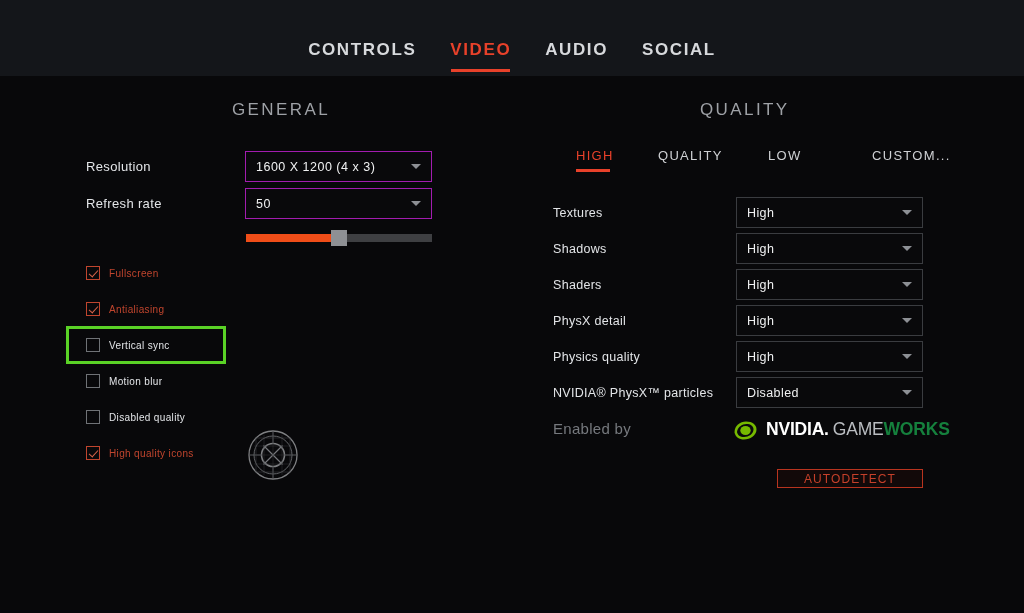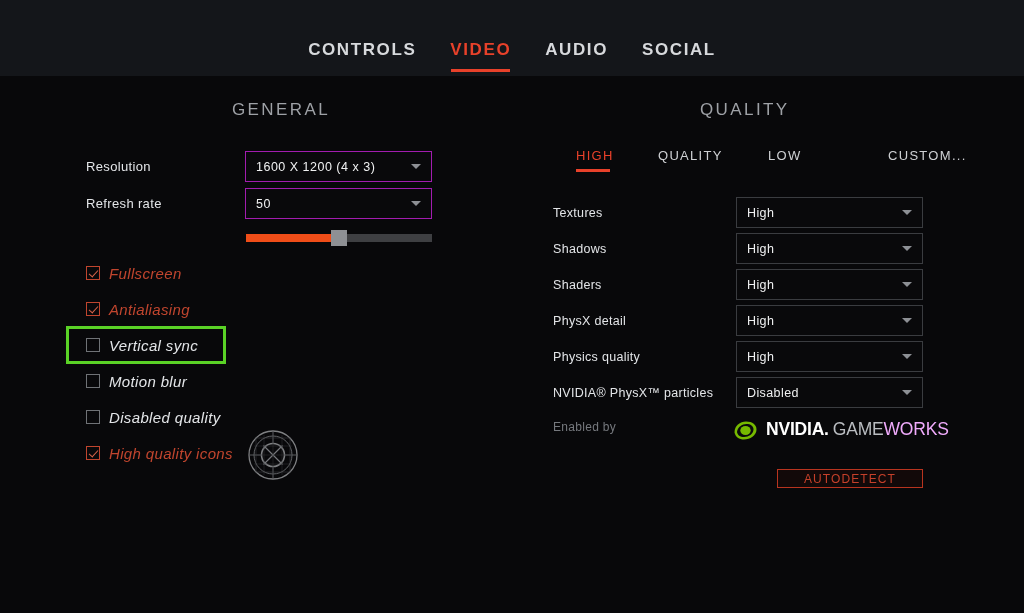--- a/index.html
+++ b/index.html
@@ -156,25 +156,24 @@
   .cb-row.checked .cb-box::after {
     content: "";
     position: absolute;
     left: 3.5px; top: 0.5px;
     width: 4px; height: 8px;
     border: solid #d8644a;
     border-width: 0 1.8px 1.8px 0;
     transform: rotate(42deg);
   }
   .cb-label {
-    font-size: 15px;
+    font-size: 10px;
     color: #e3e5e8;
     letter-spacing: .35px;
     white-space: nowrap;
-    font-style: italic;
   }
   .cb-row.checked .cb-label { color: #c0452e; }
 
   
   #vsync-highlight {
     position: absolute;
     left: 66px; top: 326px;
     width: 160px; height: 38px;
     border: 3px solid #5ad226;
     pointer-events: none;
@@ -239,42 +238,42 @@
     font-size: 12.5px;
     color: #f0f1f2;
     letter-spacing: .4px;
     white-space: nowrap;
   }
 
   
   #enabled-by {
     position: absolute;
     left: 553px; top: 420px;
-    font-size: 12px;
+    font-size: 15px;
     color: #76797e;
     letter-spacing: .3px;
   }
   #nvidia-logo {
     position: absolute;
     left: 733px; top: 418px;
     display: flex;
     align-items: center;
     gap: 8px;
     height: 24px;
   }
   #nvidia-eye { width: 25px; height: 21px; flex: none; }
   .logo-text {
     font-size: 17.5px;
     letter-spacing: -0.2px;
     line-height: 1;
     white-space: nowrap;
   }
   .lt-nvidia { color: #ffffff; font-weight: bold; }
   .lt-game   { color: #b9bcc0; font-weight: normal; }
-  .lt-works  { color: #f0abfc; font-weight: normal; }
+  .lt-works  { color: #15803d; font-weight: bold; }
 
   
   #autodetect-button {
     position: absolute;
     left: 777px; top: 469px;
     width: 146px; height: 19px;
     border: 1px solid #b8341f;
     background: #120909;
     color: #c5402a;
     font-size: 12px;
@@ -359,21 +358,21 @@
     <path d="M26 26 L16.5 16.5 M26 26 L35.5 16.5 M26 26 L16.5 35.5 M26 26 L35.5 35.5" stroke="#b9bcc0" stroke-width="1.2"></path>
     <path d="M26 2 L26 14.5 M26 37.5 L26 50 M2 26 L14.5 26 M37.5 26 L50 26" stroke="#8e9195" stroke-width="1"></path>
     <path d="M9 9 L43 9 M9 43 L43 43 M9 9 L9 43 M43 9 L43 43" stroke="#5e6165" stroke-width=".55" fill="none"></path>
     <path d="M7 17 L45 17 M7 26 L45 26 M7 35 L45 35 M17 6 L17 46 M26 4 L26 48 M35 6 L35 46" stroke="#55585c" stroke-width=".45"></path>
   </svg>
 
   <div class="qtabs" id="quality-tabs">
       <div class="qtab active" style="left: 20px;">HIGH</div>
       <div class="qtab" style="left: 102px;">QUALITY</div>
       <div class="qtab" style="left: 212px;">LOW</div>
-      <div class="qtab" style="left: 332px;">CUSTOM...</div>
+      <div class="qtab" style="left: 316px;">CUSTOM...</div>
     </div>
 
   <div id="quality-rows">
       <div class="q-row" style="top: 198px;">
         <span class="q-label">Textures</span>
       </div>
       <div class="q-select" style="top: 197px;">
         <span class="val">High</span>
         <span class="caret"></span>
       </div>

